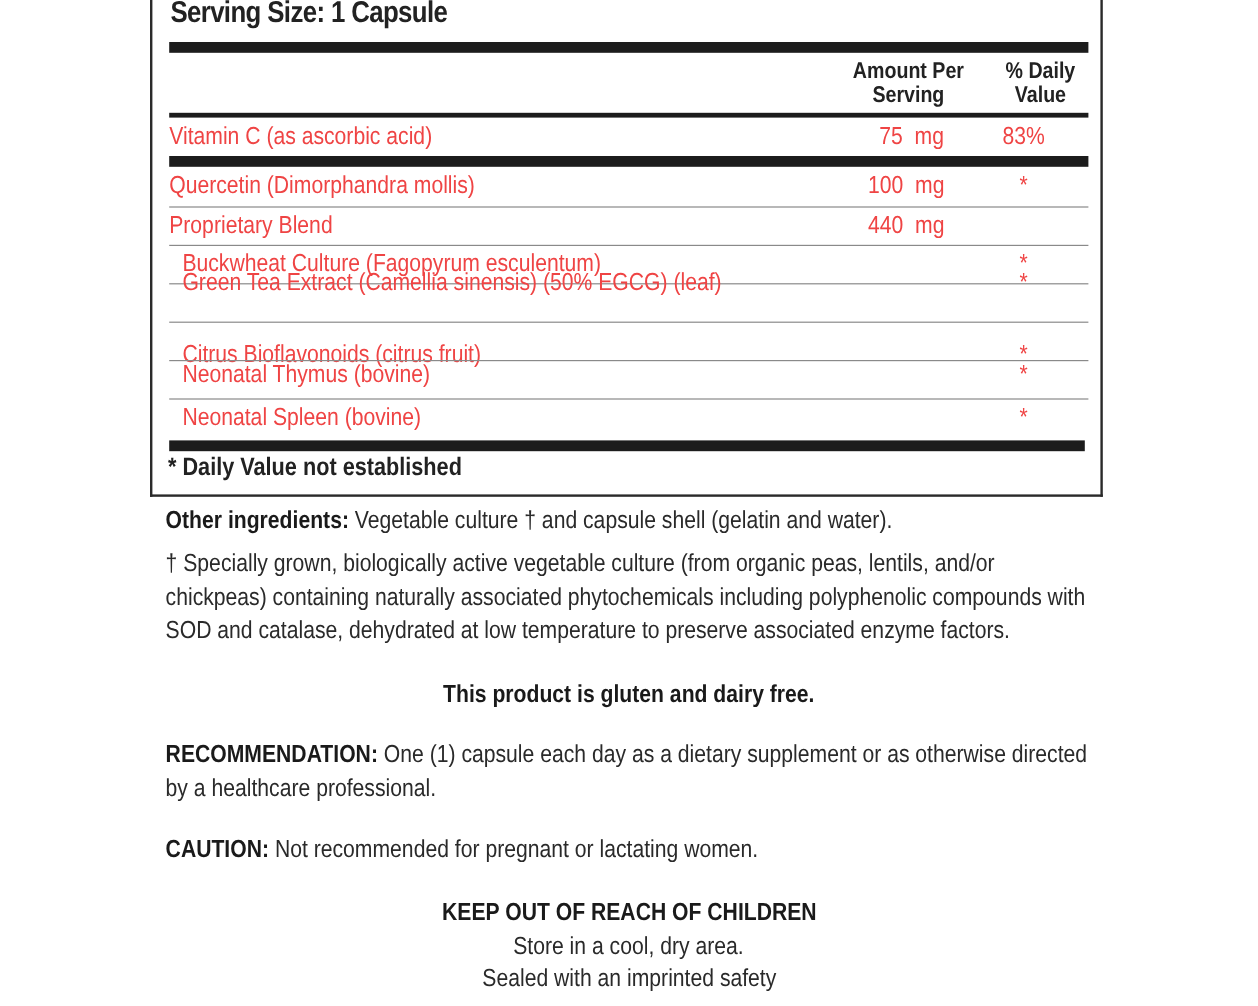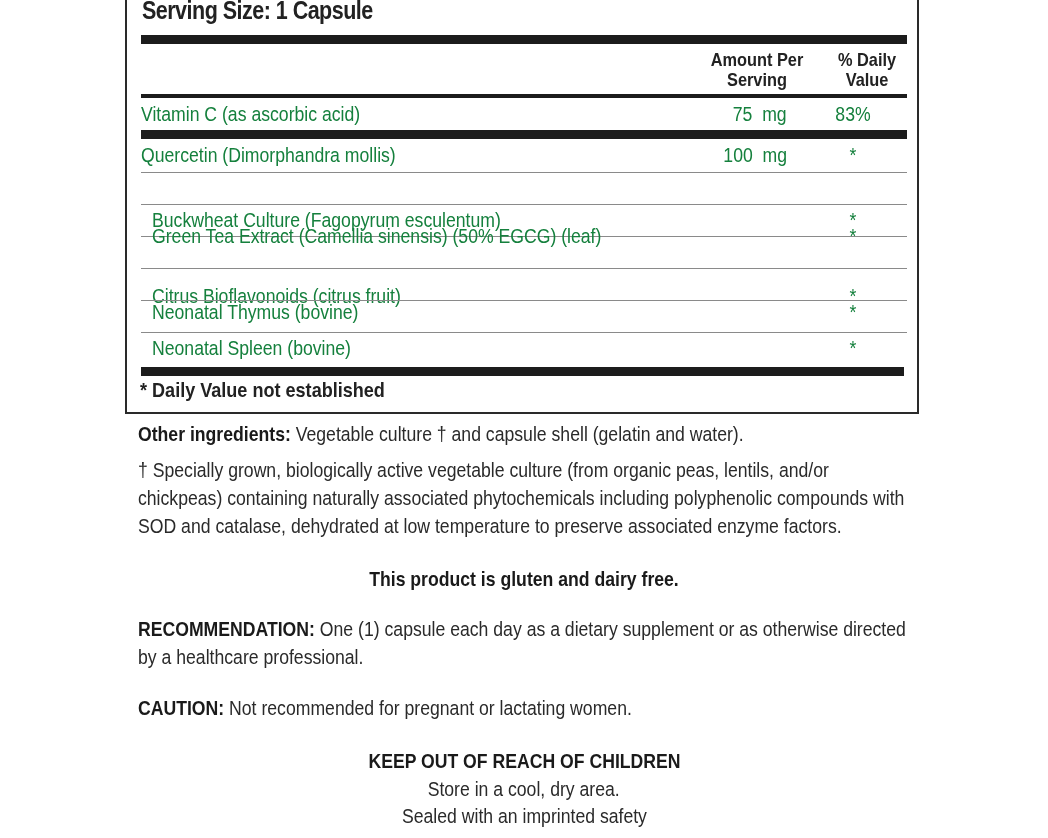--- a/index.html
+++ b/index.html
@@ -6,21 +6,21 @@
   body { width:1048px; height:838px; overflow:hidden; position:relative;
          font-family:"Liberation Sans", sans-serif; color:#222; }
   .panel { position:absolute; left:125px; top:-4px; width:794px; height:418px;
            border:2px solid #2a2a2a; border-top:none; box-sizing:border-box; }
   .serving { position:absolute; left:15px; top:0px; font-size:25px; font-weight:bold;
              letter-spacing:-0.6px; color:#222; transform:scaleX(0.86); transform-origin:left top; white-space:nowrap; }
   .bar { position:absolute; left:14px; right:10px; background:#1c1c1c; }
   .thin { position:absolute; left:14px; right:10px; height:1px; background:#8a8a8a; }
   .hdr { position:absolute; font-size:19px; font-weight:bold; text-align:center; line-height:20px;
          transform:scaleX(0.86); color:#222; white-space:nowrap; }
-  .row { position:absolute; left:14px; right:10px; height:32px; font-size:20.5px; color:#15803d; }
+  .row { position:absolute; left:14px; right:10px; height:32px; font-size:20.5px; color:#ef4444; }
   .row .nm { position:absolute; left:0; top:4px; transform:scaleX(0.86); transform-origin:left top; white-space:nowrap; }
   .row .nm.sub { left:11px; }
   .row .amt { position:absolute; right:120px; top:4px; transform:scaleX(0.86); transform-origin:right top; white-space:nowrap; }
   .row .dv { position:absolute; right:24px; width:60px; text-align:center; top:4px; transform:scaleX(0.86); white-space:nowrap; }
   .foot { position:absolute; left:13px; top:382px; font-size:21px; font-weight:bold; transform:scaleX(0.86);
           transform-origin:left top; white-space:nowrap; color:#222; }
   .para { position:absolute; left:138px; font-size:20.5px; line-height:28px; color:#2a2a2a; }
   .para .w { display:block; width:900px; transform:scaleX(0.86); transform-origin:left top; }
   .center { position:absolute; left:0; width:1048px; text-align:center; font-size:20.5px; color:#2a2a2a; }
   .center span { display:inline-block; transform:scaleX(0.86); white-space:nowrap; }
@@ -51,20 +51,25 @@
   </div>
 
   <div class="bar" style="top:134px;height:9px;"></div>
 
   <div class="row" style="top:143px;">
     <span class="nm">Quercetin (Dimorphandra mollis)</span>
     <span class="amt" style="white-space: pre;">100  mg</span>
     <span class="dv">*</span>
   </div>
   <div class="thin" style="top:176px;"></div>
+  <div class="row" style="top:176px;">
+    <span class="nm">Proprietary Blend</span>
+    <span class="amt" style="white-space: pre;">440  mg</span>
+    <span class="dv"></span>
+  </div>
   <div class="thin" style="top:208px;"></div>
   <div class="row" style="top:208px;">
     <span class="nm sub">Buckwheat Culture (Fagopyrum esculentum)</span>
     <span class="amt" style="white-space: pre;"></span>
     <span class="dv">*</span>
   </div>
   <div class="thin" style="top:240px;"></div>
   <div class="row" style="top:224px;">
     <span class="nm sub">Green Tea Extract (Camellia sinensis) (50% EGCG) (leaf)</span>
     <span class="amt" style="white-space: pre;"></span>

